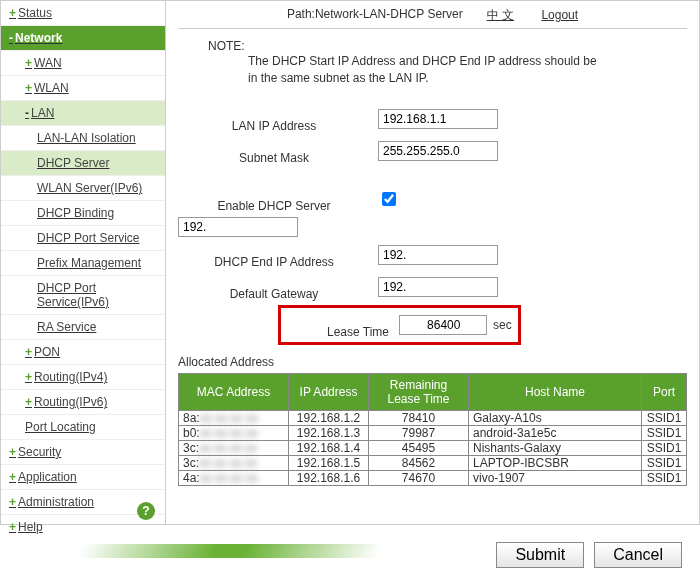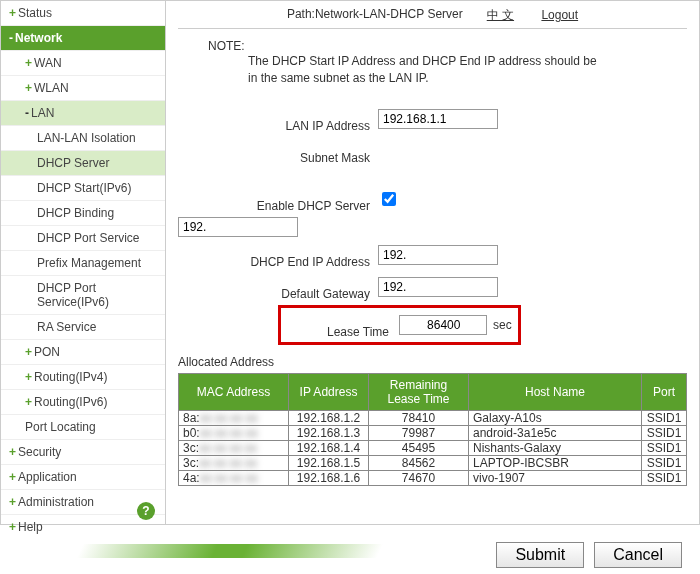--- a/index.html
+++ b/index.html
@@ -15,20 +15,21 @@
     position: relative;
   }
   .layout { display: flex; height: 525px; border: 1px solid #ccc; }
   .sidebar {
     width: 165px;
     border-right: 1px solid #ccc;
     background: #fff;
     display: flex;
     flex-direction: column;
     position: relative;
+    text-decoration: underline;
   }
   .menu-item {
     padding: 5px 8px;
     cursor: pointer;
     border-bottom: 1px solid #eee;
     color: #444;
   }
   .menu-prefix { color: #5aa02c; font-weight: bold; margin-right: 2px; }
   .menu-item.section-active {
     background: #5aa02c;
@@ -70,21 +71,21 @@
   .topbar-right a { margin-left: 24px; text-decoration: underline; color: #333; }
   .note-block { margin-left: 30px; margin-bottom: 18px; }
   .note-text { margin-left: 40px; max-width: 360px; line-height: 1.4; }
   .form-row {
     display: flex;
     align-items: center;
     margin: 4px 0;
   }
   .form-label {
     width: 200px;
-    text-align: right;
+    text-align: center;
     padding-right: 8px;
     margin-top: 14px;
   }
   .form-input {
     width: 120px;
     height: 20px;
     border: 1px solid #999;
     padding: 1px 4px;
     font-size: 12px;
   }
@@ -159,21 +160,21 @@
   <div class="sidebar">
     <div class="menu-item"><span class="menu-prefix">+</span><span>Status</span></div>
     <div class="menu-item section-active"><span class="menu-prefix">-</span><span>Network</span></div>
     <div class="submenu">
       <div class="menu-item"><span class="menu-prefix">+</span><span>WAN</span></div>
       <div class="menu-item"><span class="menu-prefix">+</span><span>WLAN</span></div>
       <div class="menu-item sub-active"><span class="menu-prefix" style="color:#333">-</span><span>LAN</span></div>
       <div class="subsubmenu">
         <div class="menu-item"><span>LAN-LAN Isolation</span></div>
         <div class="menu-item sub-active"><span>DHCP Server</span></div>
-        <div class="menu-item"><span>DHCP Start(IPv6)</span></div>
+        <div class="menu-item"><span>WLAN Server(IPv6)</span></div>
         <div class="menu-item"><span>DHCP Binding</span></div>
         <div class="menu-item"><span>DHCP Port Service</span></div>
         <div class="menu-item"><span>Prefix Management</span></div>
         <div class="menu-item"><span>DHCP Port Service(IPv6)</span></div>
         <div class="menu-item"><span>RA Service</span></div>
       </div>
       <div class="menu-item"><span class="menu-prefix">+</span><span>PON</span></div>
       <div class="menu-item"><span class="menu-prefix">+</span><span>Routing(IPv4)</span></div>
       <div class="menu-item"><span class="menu-prefix">+</span><span>Routing(IPv6)</span></div>
       <div class="menu-item"><span>Port Locating</span></div>
@@ -198,20 +199,21 @@
       <div>NOTE:</div>
       <div class="note-text">The DHCP Start IP Address and DHCP End IP address should be in the same subnet as the LAN IP.</div>
     </div>
 
     <div class="form-row">
       <div class="form-label">LAN IP Address</div>
       <input class="form-input" value="192.168.1.1" style="">
     </div>
     <div class="form-row">
       <div class="form-label">Subnet Mask</div>
+      <input class="form-input" value="255.255.255.0" style="">
     </div>
 
     <div class="section-gap"></div>
 
     <div class="form-row">
       <div class="form-label">Enable DHCP Server</div>
       <input type="checkbox" class="checkbox" checked="" style="">
     </div>
     <div class="form-row">
       <input class="form-input" value="192." style="">

